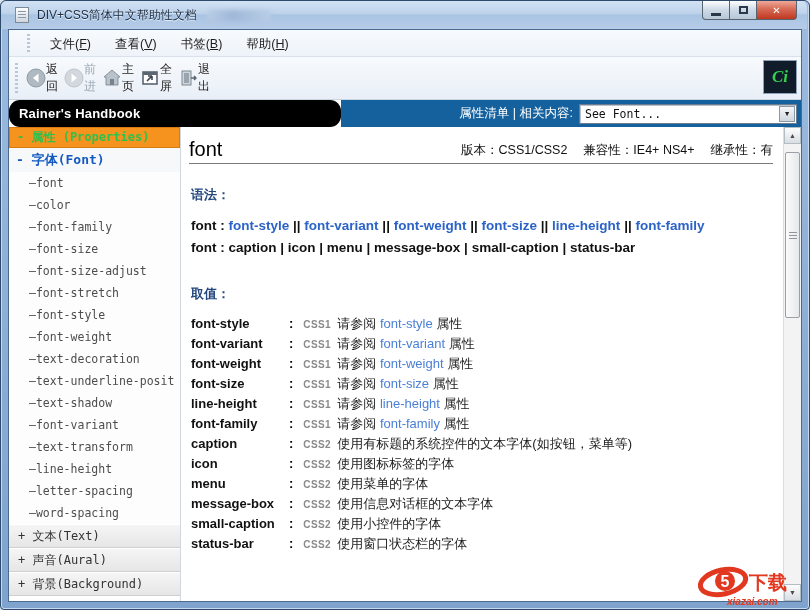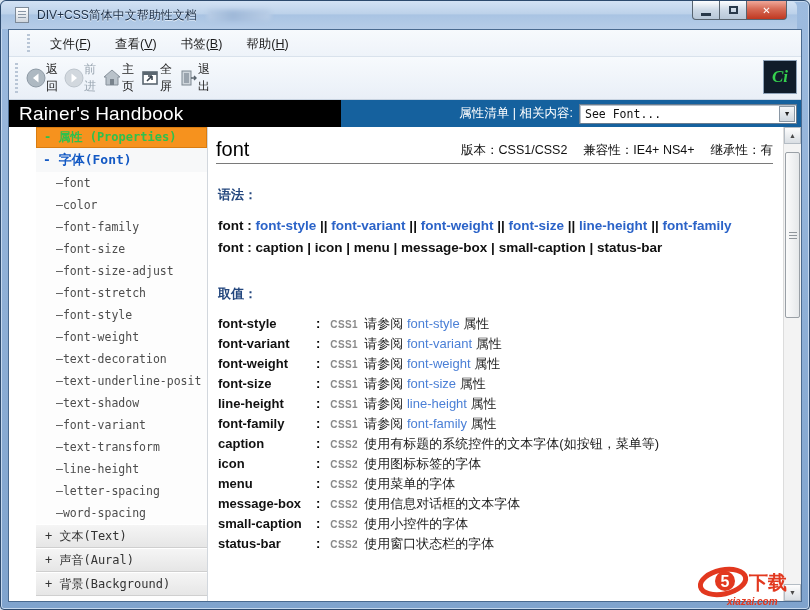--- a/index.html
+++ b/index.html
@@ -1,21 +1,21 @@
 <!DOCTYPE html>
 <html><head>
 <meta charset="utf-8">
 <style>
   html,body{margin:0;padding:0;background:#d8e4f0;font-family:"Liberation Sans","DejaVu Sans",sans-serif;}
   *{box-sizing:border-box;}
   .window{position:relative;width:810px;height:610px;background:linear-gradient(180deg,#9dbbdf,#7fa3cd);
     border:1px solid #2d4a6d;border-radius:6px 6px 4px 4px;padding:28px 7px 7px 7px;overflow:hidden;
     box-shadow:inset 0 0 0 1px #c6d9ef;}
   
-  .titlebar{position:absolute;top:0;left:0;right:12px;height:28px;
+  .titlebar{position:absolute;top:0;left:0;right:2px;height:28px;
     background:linear-gradient(180deg,#d3e2f4 0%,#bdd2ea 45%,#a9c4e3 50%,#b6cce7 100%);
     border-radius:6px 6px 0 0;display:flex;align-items:center;padding:0 8px;}
   .app-icon{width:14px;height:16px;margin:0 8px 0 6px;background:linear-gradient(180deg,#fff,#cfd6de);
     border:1px solid #7d8a99;position:relative;}
   .app-icon:before{content:"";position:absolute;left:2px;top:3px;right:2px;height:1px;background:#8a97a6;
     box-shadow:0 3px 0 #8a97a6,0 6px 0 #8a97a6;}
   .title-text{font-size:12px;color:#1d2e44;text-shadow:0 1px 0 #e8f1fb;}
   .title-smudge{width:64px;height:11px;margin-left:10px;border-radius:4px;
     background:linear-gradient(90deg,#b9cde6,#9fb8d8 40%,#b9cde6);filter:blur(2px);}
   .win-controls{position:absolute;top:0;right:10px;display:flex;}
@@ -41,31 +41,31 @@
     color:#222;margin-right:2px;cursor:default;}
   .tool-btn.disabled{color:#9aa6b1;}
   .tool-btn svg{display:block;margin-bottom:1px;}
   .app-logo{position:absolute;right:4px;top:3px;width:34px;height:34px;background:#101c2a;border:1px solid #8ea2b8;
     display:flex;align-items:center;justify-content:center;color:#35d14e;font-weight:bold;font-style:italic;
     font-size:17px;font-family:"Liberation Serif",serif;}
   
   .main{flex:1;display:flex;min-height:0;}
   .main-left{flex:1;display:flex;flex-direction:column;min-width:0;}
   .headerbar{height:27px;display:flex;flex-shrink:0;}
-  .brand{width:332px;background:#000;color:#fff;font-weight:normal;font-size:19px;display:flex;align-items:center;
-    padding-left:10px;letter-spacing:.2px;}
+  .brand{width:332px;background:#000;color:#fff;font-weight:bold;font-size:13px;display:flex;align-items:center;
+    padding-left:10px;letter-spacing:.2px;border-radius:11px;}
   .header-blue{flex:1;background:#15619e;display:flex;align-items:center;justify-content:flex-end;
     padding-right:4px;color:#fff;font-size:12.5px;padding-left:36px;}
   .nav-label{margin-right:6px;white-space:nowrap;}
   .see-also{width:218px;height:20px;background:#fff;border:1px solid #6a7d90;box-shadow:inset 1px 1px 0 #b9c2cc;
     display:flex;align-items:center;font-family:"DejaVu Sans Mono",monospace;font-size:11.5px;color:#111;
     padding-left:5px;position:relative;cursor:default;}
   .dd-btn{position:absolute;right:1px;top:1px;bottom:1px;width:16px;background:linear-gradient(180deg,#f5f7f9,#cfd7df);
     border:1px solid #8a97a4;display:flex;align-items:center;justify-content:center;font-size:7px;color:#222;}
-  .body{flex:1;display:flex;min-height:0;margin-left:27px;}
+  .body{flex:1;display:flex;min-height:0;}
   
   .sidebar{width:172px;flex-shrink:0;border-right:1px solid #d2d7dd;overflow:hidden;background:#fdfdfd;
     font-family:"DejaVu Sans Mono",monospace;}
   .side-root{height:21px;background:#f6921e;border:1px solid #d97c10;color:#2ec14d;font-weight:bold;font-size:12px;
     display:flex;align-items:center;padding-left:7px;cursor:default;}
   .side-section{height:24px;color:#1359c4;font-weight:bold;font-size:13px;display:flex;align-items:center;
     padding-left:7px;cursor:default;background:#f7f8f9;}
   .side-item{height:22px;color:#4d4d4d;font-size:11.5px;display:flex;align-items:center;padding-left:20px;cursor:default;}
   .side-collapsed{height:24px;background:linear-gradient(180deg,#f5f5f5,#e6e6e6);border-top:1px solid #fff;
     border-bottom:1px solid #cfcfcf;color:#333;font-weight:normal;font-size:12px;display:flex;align-items:center;

